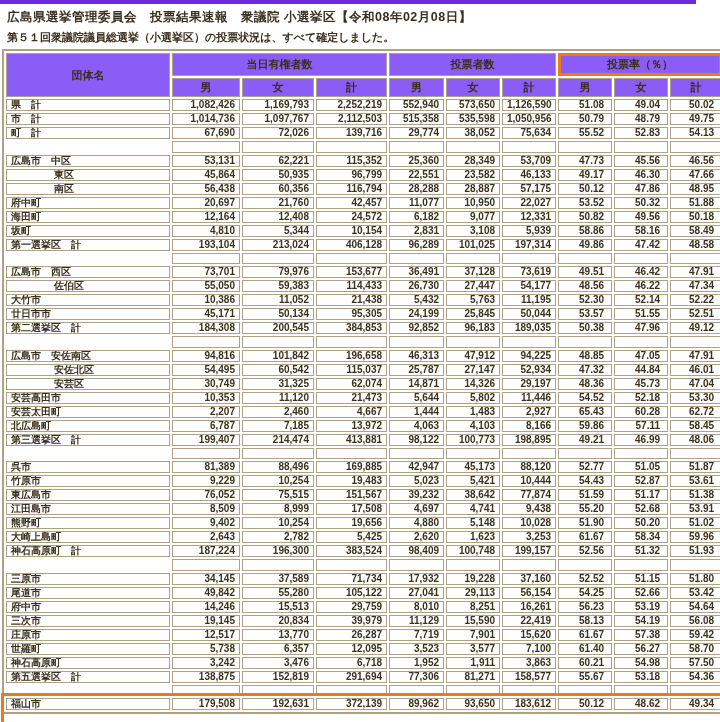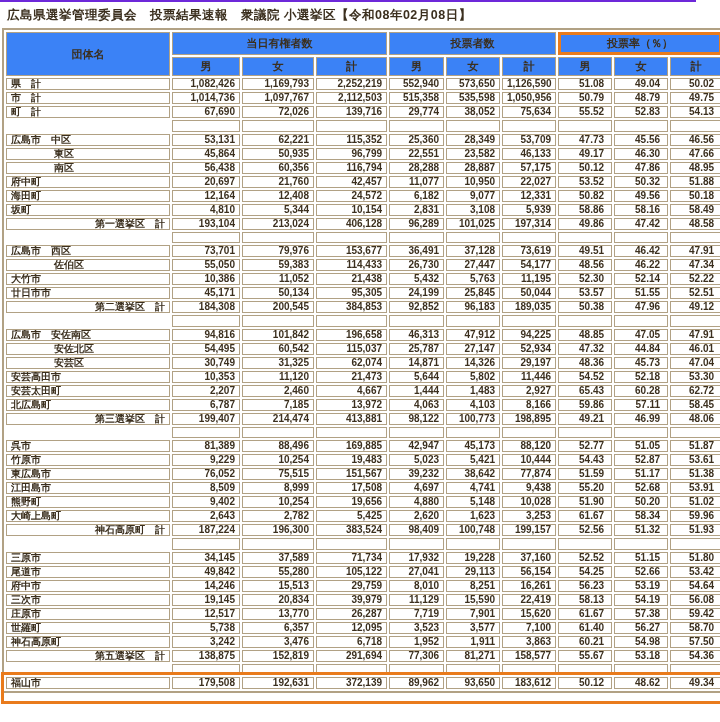--- a/index.html
+++ b/index.html
@@ -6,54 +6,55 @@
     --text:#3b2f1e;
     --border:#b1a184;
     --orange:#e97b1c;
   }
   html,body{margin:0;padding:0;background:#fff;}
   body{
     width:720px;height:722px;overflow:hidden;
     font-family:"Liberation Sans","DejaVu Sans",sans-serif;
     font-weight:bold;color:var(--text);
   }
-  .page{width:696px;height:722px;border-top:2px solid #6d28d9;box-sizing:border-box;}
+  .page{width:696px;height:722px;border-top:4px solid #6d28d9;box-sizing:border-box;}
   .titles{padding:5px 0 0 7px;}
   .t1{font-size:12.5px;letter-spacing:.5px;}
   .t2{font-size:11px;margin-top:7px;}
   .t3{font-size:11px;margin-top:4px;}
   .table-wrap{position:relative;margin:4px 2px 0 2px;}
   table{
     border-collapse:separate;border-spacing:2px;table-layout:fixed;
     width:714px;background:#fff;border:2px solid var(--border);
   }
   th,td{
     box-sizing:border-box;border:1px solid var(--border);
     font-weight:bold;color:var(--text);overflow:hidden;white-space:nowrap;
   }
-  th{font-size:11px;text-align:center;padding:1px 2px;height:19px;background:#3b82f6;}
+  th{font-size:11px;text-align:center;padding:1px 2px;height:19px;background:#8b5cf6;}
   th.rate{border:3px solid var(--orange);}
   td{font-size:10px;height:11.5px;line-height:10px;padding:0 4px;background:#fff;}
   td.num{text-align:right;}
   td.pct{padding-right:7px;}
   td.label{text-align:left;}
-  td.ind1{text-align:right;}
+  td.ind1{}
   td.ind2{padding-left:47px;}
   td.noborder{border-color:transparent;}
   #orange-box{
     position:absolute;border:3px solid var(--orange);
     box-sizing:border-box;pointer-events:none;display:none;
   }
 </style>
 </head>
 <body>
 
 <div class="page">
   <div class="titles">
     <div class="t1">広島県選挙管理委員会　投票結果速報　衆議院 小選挙区【令和08年02月08日】</div>
+    <div class="t3">第５１回衆議院議員総選挙（小選挙区）の投票状況は、すべて確定しました。</div>
   </div>
 
   <div class="table-wrap">
     <table id="results-table">
       <colgroup>
         <col style="width:164px">
           <col style="width:68px">
           <col style="width:72px">
           <col style="width:71px">
         <col style="width:55px">

